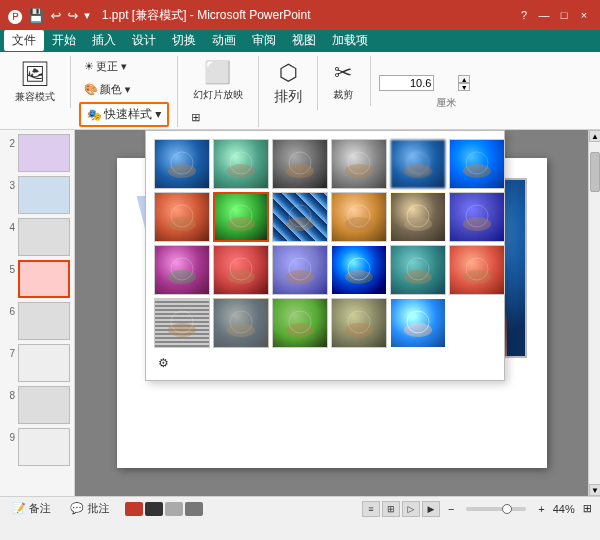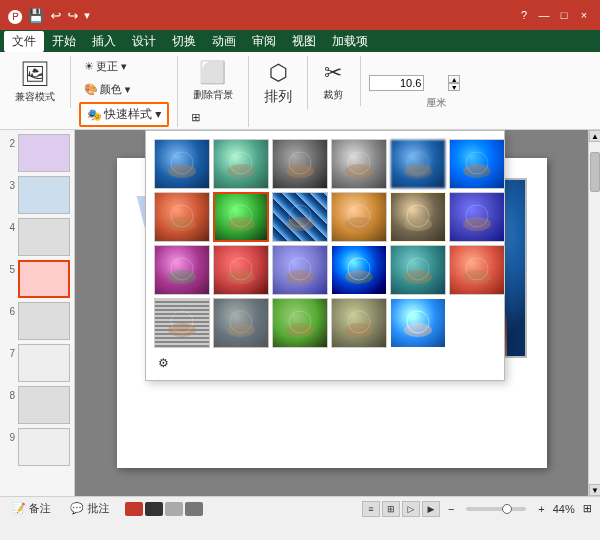--- a/index.html
+++ b/index.html
@@ -14,24 +14,24 @@
       justify-content: space-between;
       padding: 0 8px;
       color: white;
     }
     .title-bar-left { display: flex; align-items: center; gap: 6px; }
     .title-bar-controls { display: flex; gap: 4px; }
     .title-btn { width: 16px; height: 16px; display: flex; align-items: center; justify-content: center; font-size: 11px; cursor: pointer; color: white; }
 
     
     .menu-bar {
-      background: #14532d;
+      background: #0f766e;
       height: 22px;
       display: flex;
-      align-items: center;
+      align-items: flex-start;
       padding: 0 4px;
     }
     .menu-item {
       padding: 2px 8px;
       color: white;
       font-size: 12px;
       cursor: pointer;
       border-radius: 2px;
     }
     .menu-item.active { background: white; color: #333; }
@@ -273,20 +273,21 @@
 </head>
 <body>
 
 <div class="title-bar">
   <div class="title-bar-left">
     <span style="font-size:14px;">🅟</span>
     <span style="font-size:13px;">💾</span>
     <span style="font-size:13px;">↩</span>
     <span style="font-size:13px;">↪</span>
     <span style="font-size:11px;">▾</span>
+    <span style="font-size:12px; margin-left:6px;">1.ppt [兼容模式] - Microsoft PowerPoint</span>
   </div>
   <div class="title-bar-controls">
     <span class="title-btn">?</span>
     <span class="title-btn">—</span>
     <span class="title-btn">□</span>
     <span class="title-btn">×</span>
   </div>
 </div>
 
 <div class="menu-bar">
@@ -327,21 +328,21 @@
       <div class="art-effect-btn">
         <span>🎭</span>
         <span>快速样式 ▾</span>
       </div>
     </div>
   </div>
 
   <div class="ribbon-group" style="min-width:60px;">
     <div class="ribbon-btn">
       <span style="font-size:22px;">⬜</span>
-      <span style="font-size:10px;">删除背景</span>
+      <span style="font-size:10px;">幻灯片放映</span>
     </div>
     <div class="ribbon-small-btn">
       <span>⊞</span>
     </div>
   </div>
 
   <div class="ribbon-group" style="min-width:45px;">
     <div class="ribbon-btn">
       <span style="font-size:22px;">⬡</span>
       <span style="font-size:14px;">排列</span>

